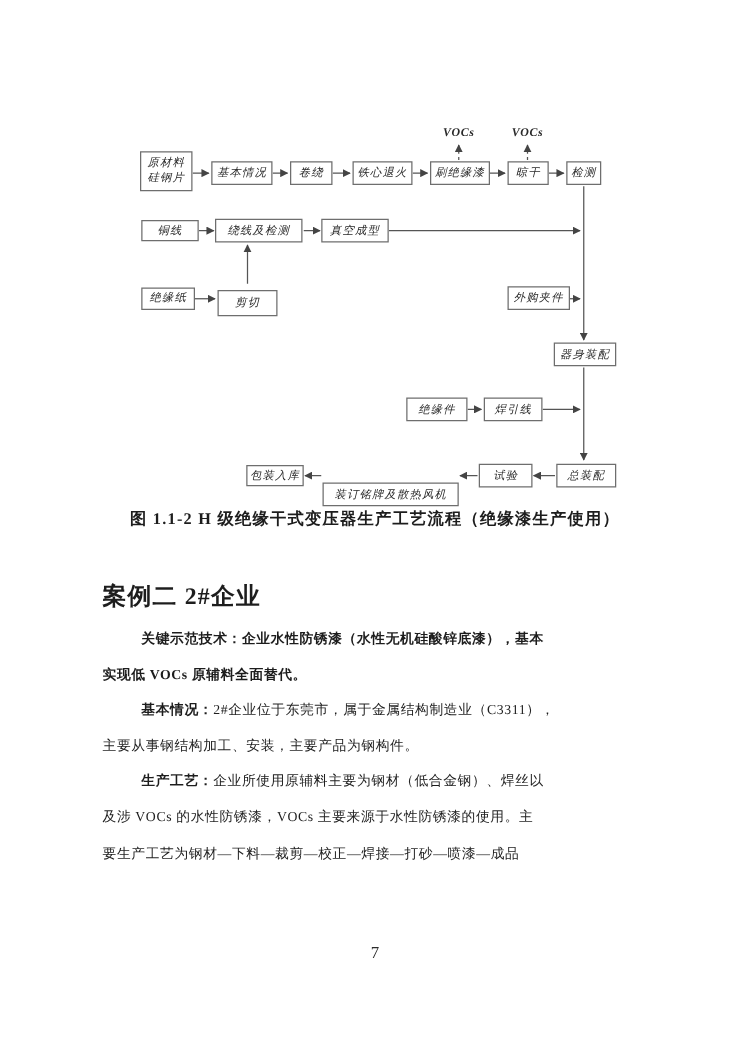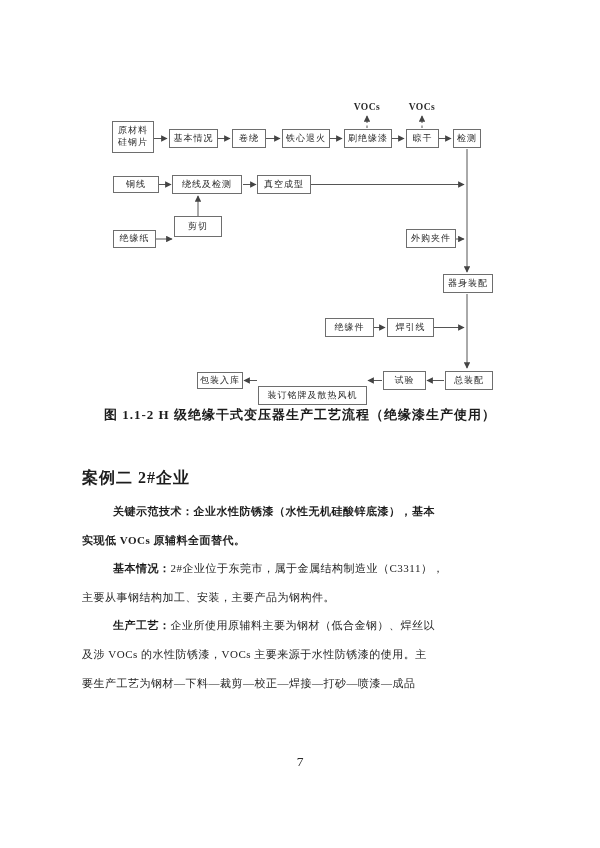--- a/index.html
+++ b/index.html
@@ -2,21 +2,21 @@
 <html><head>
 <meta charset="utf-8">
 <style>
   html,body { margin:0; padding:0; background:#ffffff; }
   .page {
     position:relative; width:600px; height:848px; background:#ffffff;
     font-family:"Liberation Serif", serif; color:#1d1d1d; overflow:hidden;
     margin:0 auto;
   }
   
-  .flowchart { position:absolute; left:0; top:0; width:600px; height:430px; }
+  .flowchart { position:absolute; left:0; top:0; width:600px; height:430px;font-style:italic; }
   .flowchart svg { position:absolute; left:0; top:0; }
   .node {
     position:absolute; box-sizing:border-box;
     border:1px solid #6e6e6e; background:#ffffff;
     display:flex; align-items:center; justify-content:center;
     font-size:9px; line-height:1.3; letter-spacing:1px;
     color:#2a2a2a; text-align:center; white-space:pre-line;
   }
   .vocs {
     position:absolute; width:40px; text-align:center;
@@ -24,21 +24,21 @@
   }
   
   .caption {
     position:absolute; top:406px; left:0; width:600px;
     text-align:center; font-weight:bold; font-size:13px;
     color:#1d1d1d; letter-spacing:1px;
   }
   
   .bodytext { position:absolute; left:82px; top:466px; width:438px; }
   .heading {
-    font-size:16px; font-weight:bold; letter-spacing:1px;
+    font-size:19px; font-weight:bold; letter-spacing:1px;
     line-height:24px; margin:0 0 7px 0;
   }
   .line {
     font-size:11px; line-height:28.6px; white-space:nowrap;
     letter-spacing:0.5px;
   }
   .line .lead { font-weight:bold; }
   .line.indent { padding-left:31px; }
   .line.bold { font-weight:bold; }
   
@@ -103,21 +103,21 @@
     <div class="node" style="left:282px; top:129px; width:48px; height:19px;">铁心退火</div>
     <div class="node" style="left:344px; top:129px; width:48px; height:19px;">刷绝缘漆</div>
     <div class="node" style="left:406px; top:129px; width:33px; height:19px;">晾干</div>
     <div class="node" style="left:453px; top:129px; width:28px; height:19px;">检测</div>
 
     <div class="node" style="left:113px; top:176px; width:46px; height:17px;">铜线</div>
     <div class="node" style="left:172px; top:175px; width:70px; height:19px;">绕线及检测</div>
     <div class="node" style="left:257px; top:175px; width:54px; height:19px;">真空成型</div>
 
     <div class="node" style="left:113px; top:230px; width:43px; height:18px;">绝缘纸</div>
-    <div class="node" style="left:174px; top:216px; width:48px; height:21px;">剪切</div>
+    <div class="node" style="left:174px; top:232px; width:48px; height:21px;">剪切</div>
     <div class="node" style="left:406px; top:229px; width:50px; height:19px;">外购夹件</div>
 
     <div class="node" style="left:443px; top:274px; width:50px; height:19px;">器身装配</div>
 
     <div class="node" style="left:325px; top:318px; width:49px; height:19px;">绝缘件</div>
     <div class="node" style="left:387px; top:318px; width:47px; height:19px;">焊引线</div>
 
     <div class="node" style="left:197px; top:372px; width:46px; height:17px;">包装入库</div>
     <div class="node" style="left:258px; top:371px; width:109px; height:19px;margin-top:15px;">装订铭牌及散热风机</div>
     <div class="node" style="left:383px; top:371px; width:43px; height:19px;">试验</div>

